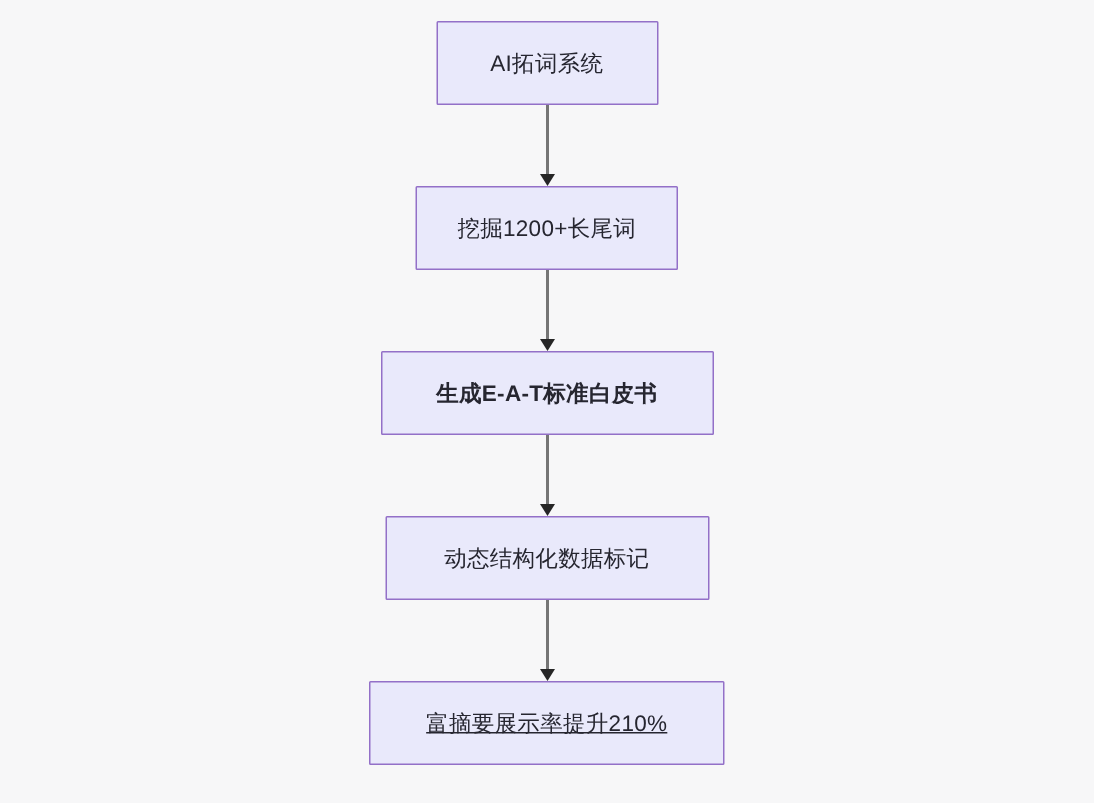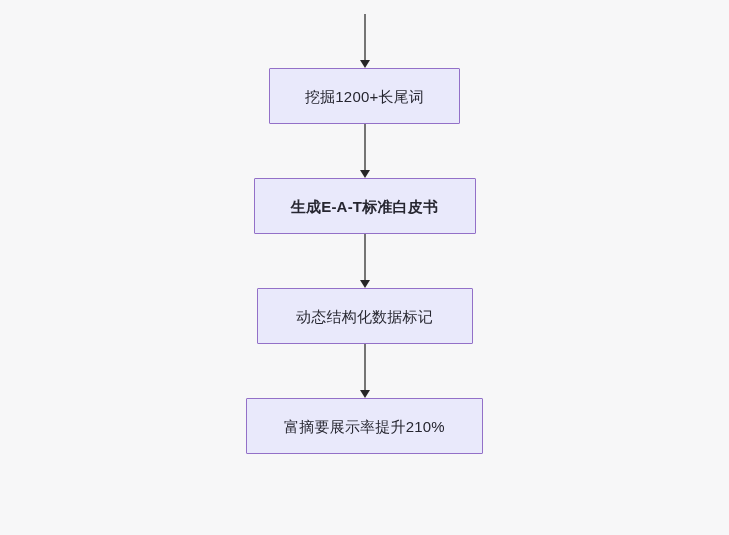--- a/index.html
+++ b/index.html
@@ -44,24 +44,24 @@
     justify-content: center;
     color: #262630;
     font-size: 15px;
     line-height: 1;
     letter-spacing: 0.2px;
     white-space: nowrap;
     user-select: none;
   }
 
   .node-1 { width: 148px; }
-  .node-2 { width: 191px; }
+  .node-2 { width: 175px; }
   .node-3 { width: 222px; font-weight: bold; }
   .node-4 { width: 216px; justify-content: center; }
-  .node-5 { width: 237px; }
+  .node-5 { width: 237px; text-decoration: underline; }
 
   .connector {
     position: relative;
     width: 20px;
     height: 54px;
     display: flex;
     justify-content: center;
   }
   .connector .line {
     position: absolute;
@@ -83,20 +83,23 @@
     border-right: 5px solid transparent;
     border-top: 8px solid #262626;
   }
 </style>
 </head>
 <body>
 
 <div id="flowchart-root">
   <div class="flow-column">
 
+    <div class="node node-1">
+      <span>AI拓词系统</span>
+    </div>
 
     <div class="connector">
       <span class="line"></span>
       <span class="arrowhead"></span>
     </div>
 
     <div class="node node-2">
       <span>挖掘1200+长尾词</span>
     </div>
 

